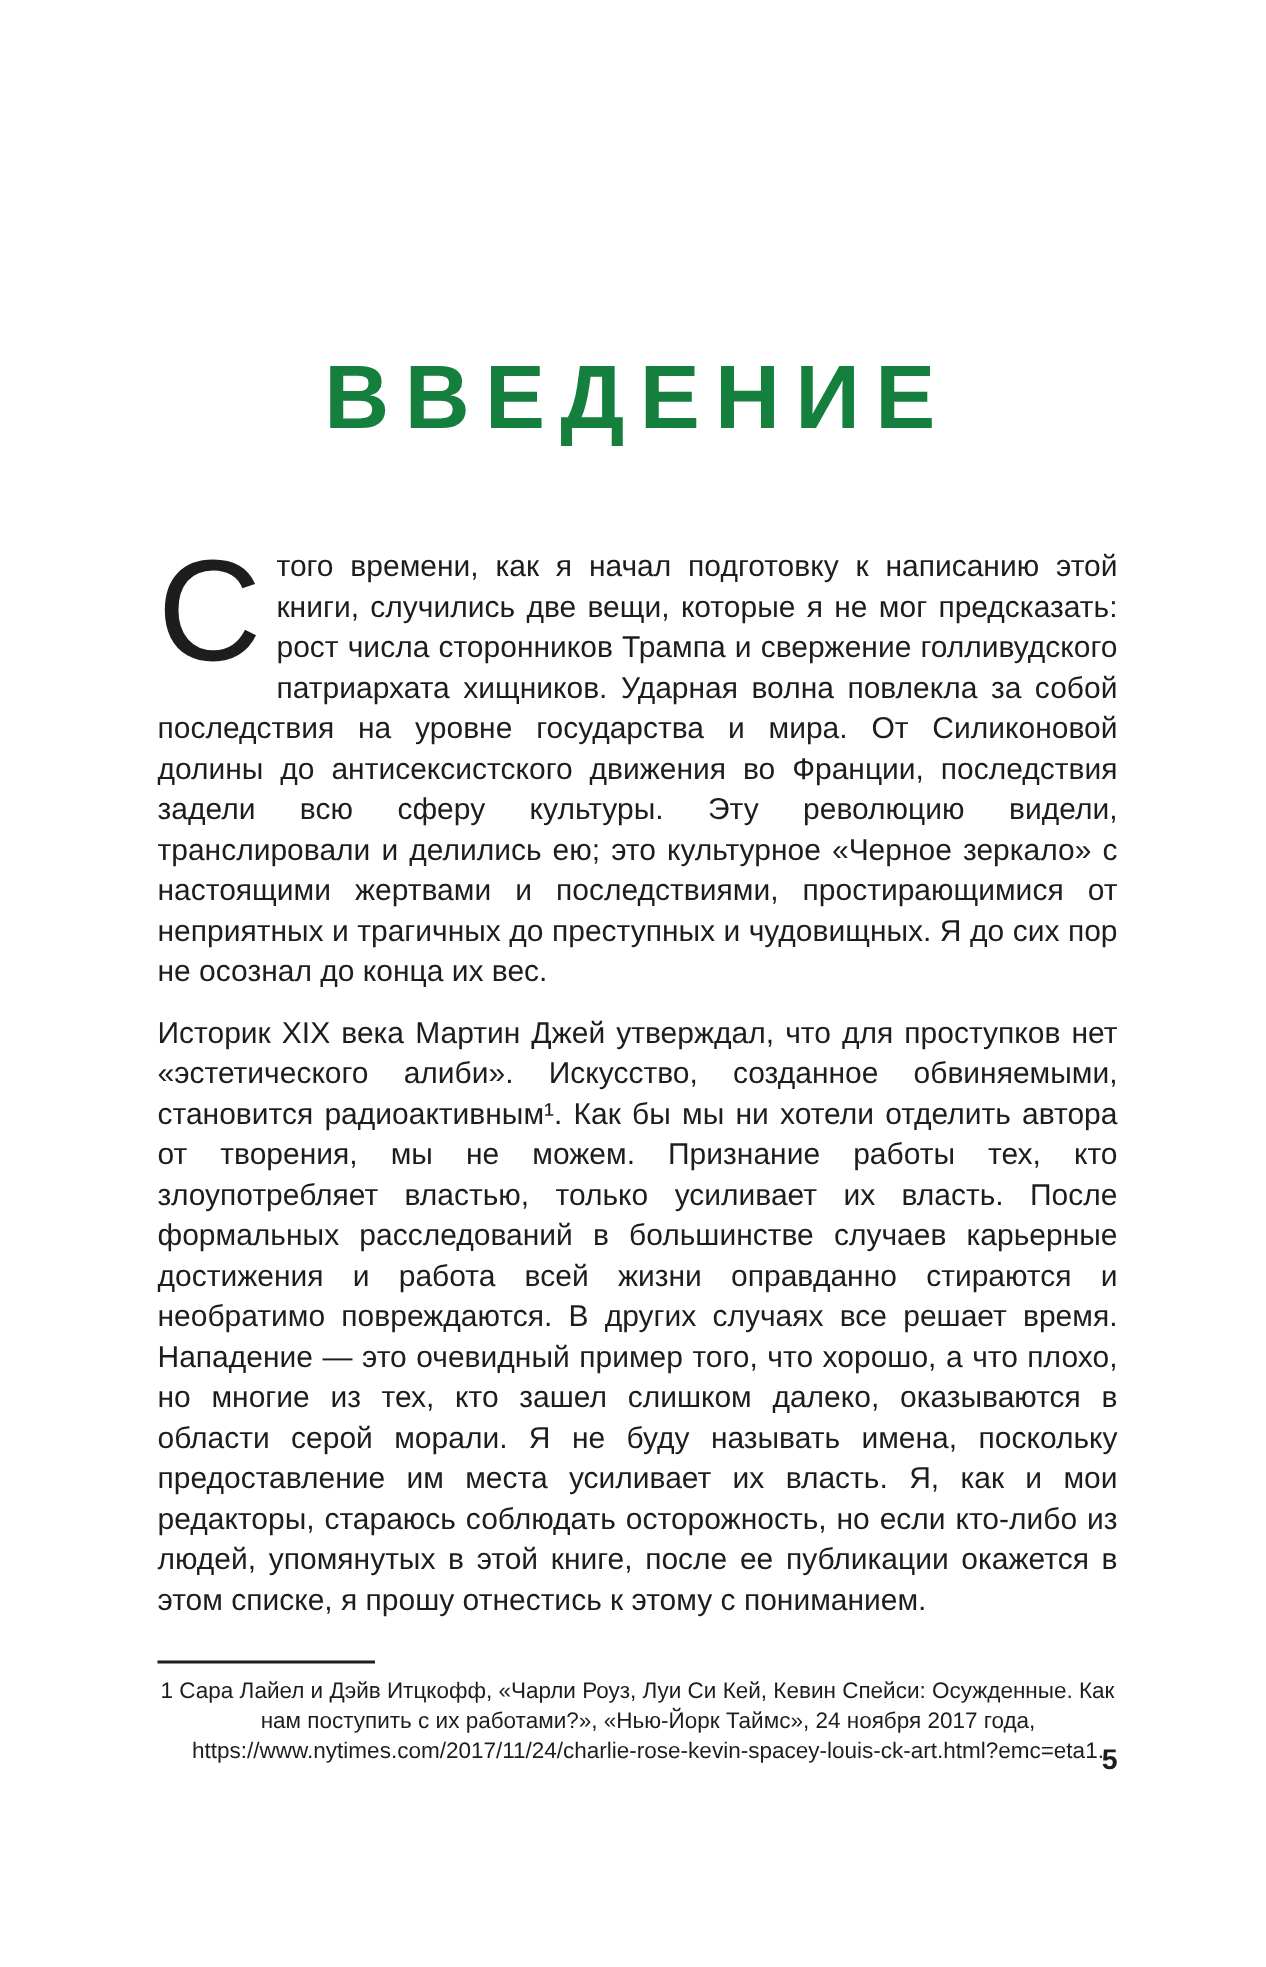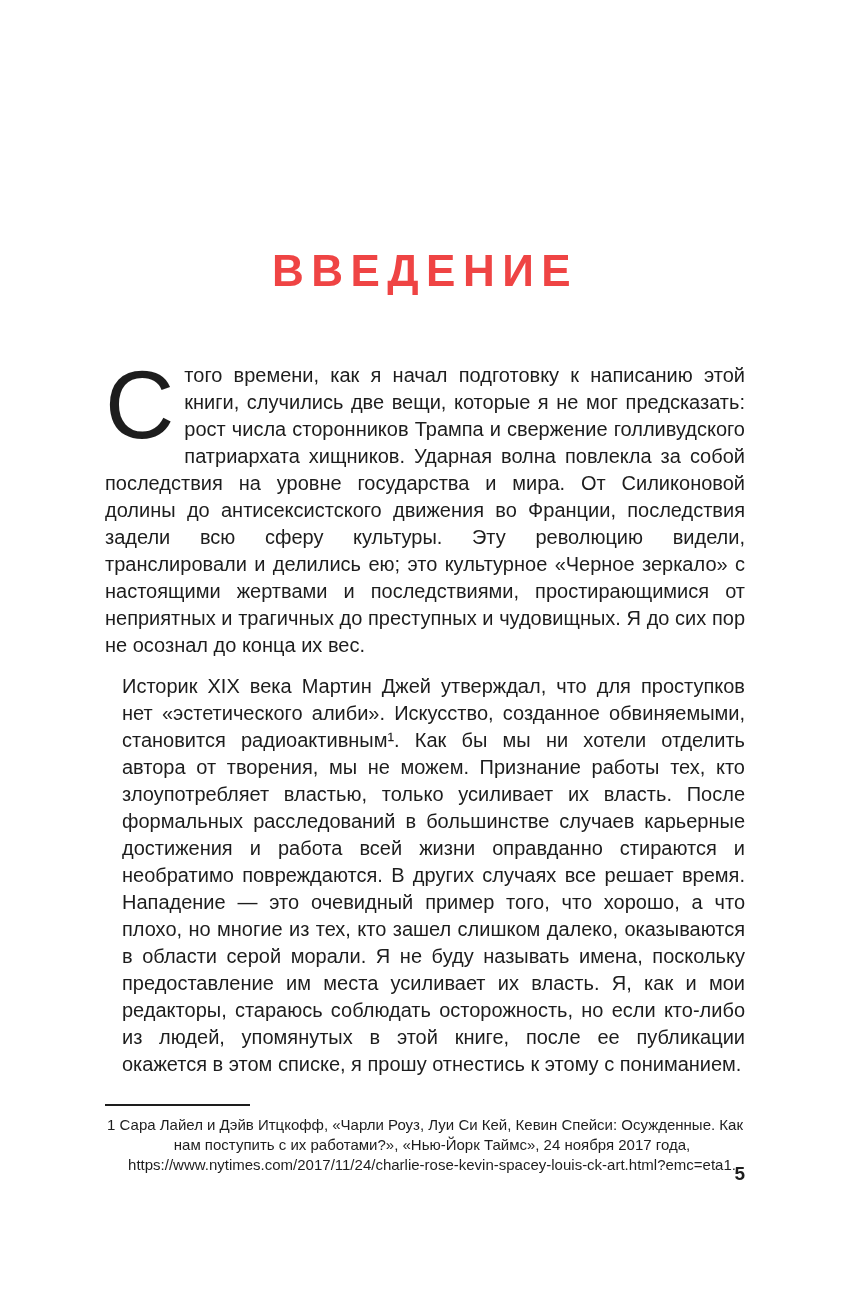--- a/index.html
+++ b/index.html
@@ -13,39 +13,38 @@
     height: 1311px;
     margin: 0 auto;
     background: #ffffff;
     box-sizing: border-box;
     padding: 230px 99px 0 105px;
     font-family: "Liberation Sans", "DejaVu Sans", sans-serif;
     color: #1d1d1d;
     overflow: hidden;
   }
   .chapter-title {
-    margin: 16px 0 66px 0;
+    margin: 0 0 66px 0;
     text-align: center;
-    font-size: 44px;
+    font-size: 60px;
     font-weight: 700;
     letter-spacing: 0.17em;
-    color: #ef4444;
+    color: #15803d;
     text-transform: uppercase;
   }
   .body-text p.para {
     margin: 0;
     font-size: 20px;
     line-height: 27px;
     text-align: justify;
     hyphens: auto;
     -webkit-hyphens: auto;
   }
   .body-text p.para + p.para {
     margin-top: 14px;
-    margin-left: 17px;
   }
   .dropcap {
     float: left;
     font-size: 96px;
     line-height: 81px;
     padding: 2px 10px 0 0;
     font-weight: 400;
     color: #1d1d1d;
   }
   .footnote-block {

